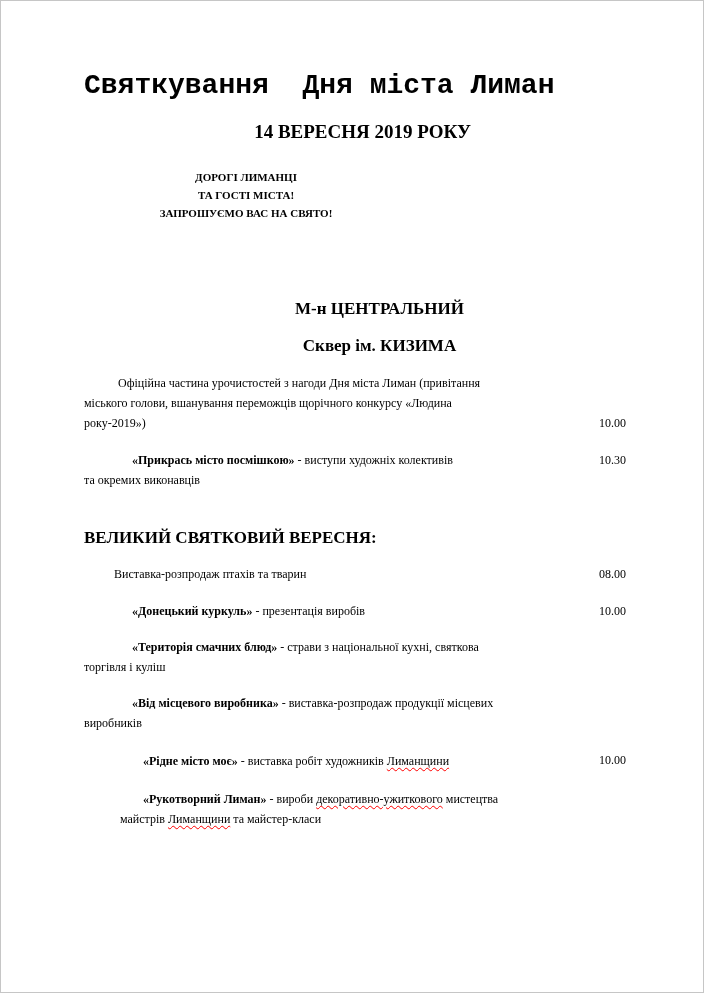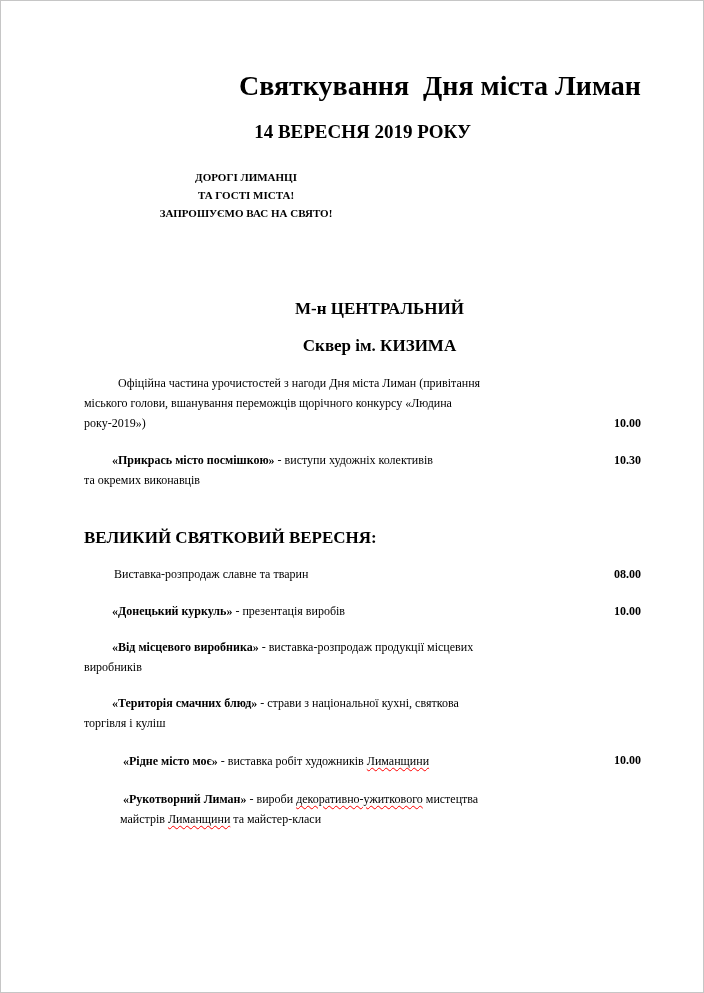--- a/index.html
+++ b/index.html
@@ -17,22 +17,23 @@
     box-sizing: border-box;
     width: 100%;
     height: 100%;
     padding: 0 62px 0 83px;
   }
   .title {
     margin: 68px 0 0 0;
     font-size: 28px;
     line-height: 34px;
     font-weight: bold;
-    text-align: right;
+    text-align: left;
     white-space: pre-wrap;
+    font-family: Liberation Mono, monospace;
   }
   .date-heading {
     margin: 17px 0 0 0;
     font-size: 19px;
     line-height: 24px;
     font-weight: bold;
     text-align: center;
   }
   .intro {
     margin-top: 24px;
@@ -84,39 +85,39 @@
   }
   .district { margin-top: 77px; }
   .venue { margin-top: 17px; }
   .event {
     position: relative;
     margin: 16px 0 0 0;
     font-size: 12px;
     line-height: 20px;
   }
   .event .txt { white-space: pre-wrap; }
-  .b { font-weight: bold; }
+  .b { font-weight: bold; margin-left: 20px; }
   .mt17 { margin-top: 17px; }
   .mt18 { margin-top: 18px; }
   .ti34 { text-indent: 34px; }
   .ti30 { text-indent: 30px; }
   .ti28 { text-indent: 28px; }
   .ti11 { text-indent: 11px; }
   .ti3  { text-indent: 3px; }
   .ind2 { margin-left: 36px; }
   .fair-heading {
     margin: 38px 0 0 0;
     font-size: 17px;
     line-height: 20px;
     font-weight: bold;
   }
   .time {
     position: absolute;
-    right: 0;
-    font-weight: bold;
+    right: 15px;
+    font-weight: normal;
     text-indent: 0;
   }
   .t-top { top: 0; }
   .t-bottom { bottom: 0; }
 </style>
 </head>
 <body>
 
 <div class="page-body">
 
@@ -138,29 +139,29 @@
 
   <div class="event ti34 mt17"><span class="txt">Офіційна частина урочистостей з нагоди Дня міста Лиман (привітання
 міського голови, вшанування переможців щорічного конкурсу «Людина
 року-2019»)</span><span class="time t-bottom">10.00</span></div>
 
   <div class="event ti28 mt17"><span class="txt b">«Прикрась місто посмішкою»</span><span class="txt"> - виступи художніх колективів
 та окремих виконавців</span><span class="time t-top">10.30</span></div>
 
   <div class="fair-heading">ВЕЛИКИЙ СВЯТКОВИЙ ВЕРЕСНЯ:</div>
 
-  <div class="event ti30"><span class="txt">Виставка-розпродаж славне та тварин</span><span class="time t-top">08.00</span></div>
+  <div class="event ti30"><span class="txt">Виставка-розпродаж птахів та тварин</span><span class="time t-top">08.00</span></div>
 
   <div class="event ti28 mt17"><span class="txt b">«Донецький куркуль»</span><span class="txt"> - презентація виробів</span><span class="time t-top">10.00</span></div>
 
+  <div class="event ti28"><span class="txt b">«Територія смачних блюд»</span><span class="txt"> - страви з національної кухні, святкова
+торгівля і куліш</span></div>
+
   <div class="event ti28"><span class="txt b">«Від місцевого виробника»</span><span class="txt"> - виставка-розпродаж продукції місцевих
 виробників</span></div>
-
-  <div class="event ti28"><span class="txt b">«Територія смачних блюд»</span><span class="txt"> - страви з національної кухні, святкова
-торгівля і куліш</span></div>
 
   <div class="event ind2 ti11 mt17"><span class="time t-top">10.00</span></div>
 
   <div class="event ind2 ti3 mt18"><span class="txt b">«Рідне місто моє»</span><span class="txt"> - виставка робіт художників </span><span class="txt squiggle">Лиманщини</span></div>
 
   <div class="event ind2 ti3 mt18"><span class="txt b">«Рукотворний Лиман»</span><span class="txt"> - вироби </span><span class="txt squiggle">декоративно-ужиткового</span><span class="txt"> мистецтва
 майстрів </span><span class="txt squiggle">Лиманщини</span><span class="txt"> та майстер-класи</span></div>
 
 </div>
 

